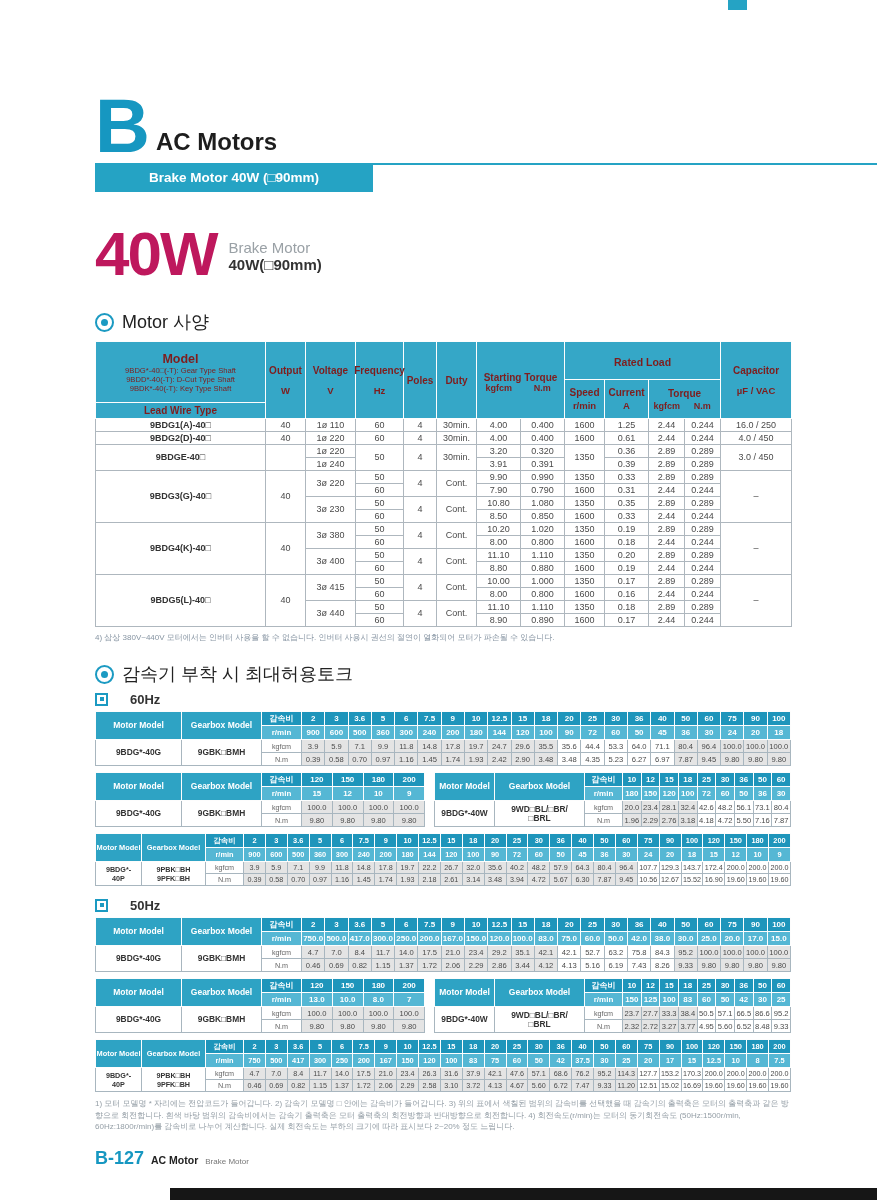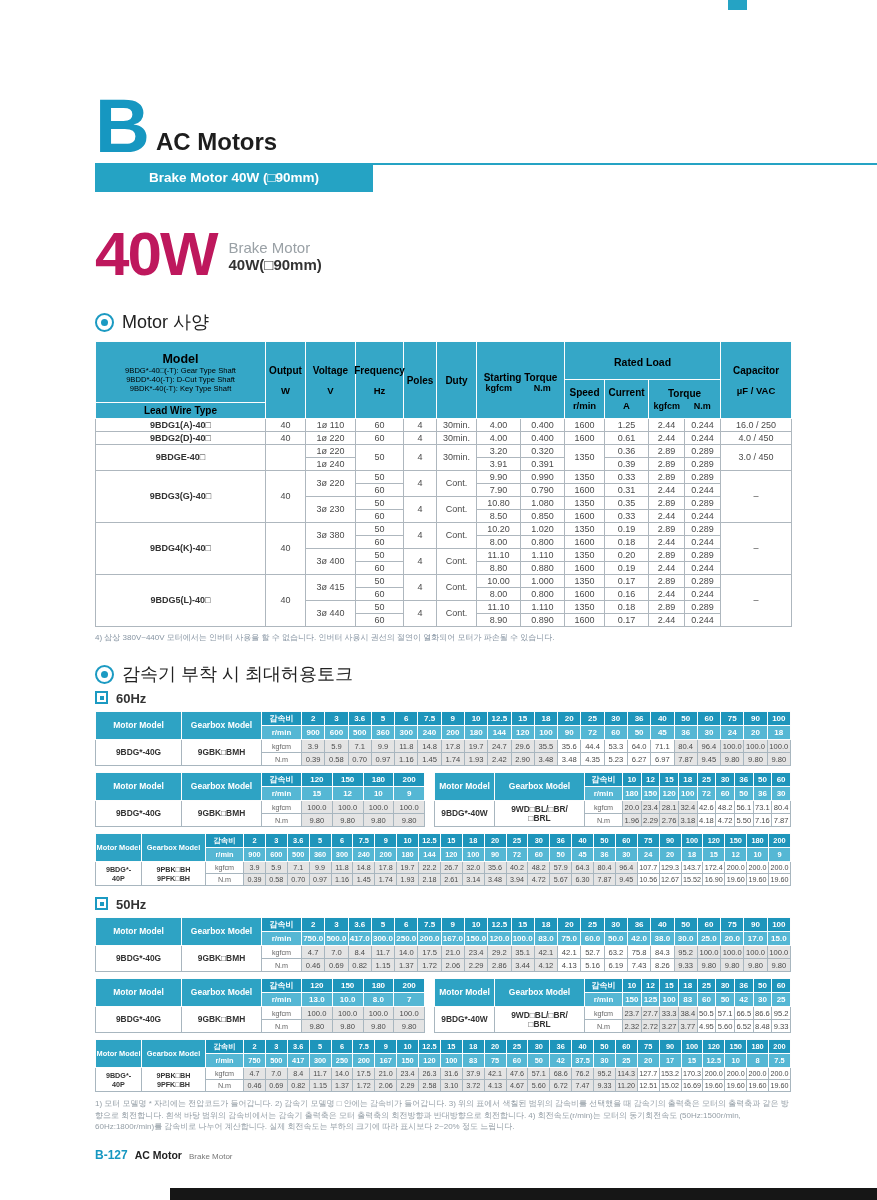--- a/index.html
+++ b/index.html
@@ -21,29 +21,29 @@
   .product-sub{padding-top:14px;}
   .product-sub .l1{font-size:15px;color:#9aa1a6;line-height:17px;}
   .product-sub .l2{font-size:15px;color:#333;font-weight:bold;line-height:17px;}
 
   
   .h-sec{display:flex;align-items:center;gap:8px;margin-top:19px;height:24px;}
   .h-sec .txt{font-size:18px;font-weight:normal;color:#222;}
   .icon-target{width:15px;height:15px;border:2px solid #1b9ac2;border-radius:50%;
                display:inline-flex;align-items:center;justify-content:center;}
   .icon-target i{width:7px;height:7px;background:#1b9ac2;border-radius:50%;}
-  .h-freq{display:flex;align-items:flex-start;gap:8px;margin-top:5px;height:16px;}
+  .h-freq{display:flex;align-items:center;gap:22px;margin-top:5px;height:16px;}
   .h-freq .txt{font-size:13px;font-weight:bold;color:#333;}
   .icon-square{width:9px;height:9px;border:2px solid #1b9ac2;display:inline-flex;align-items:center;justify-content:center;}
   .icon-square i{width:4px;height:4px;background:#1b9ac2;}
 
   
   table.spec{border-collapse:collapse;table-layout:fixed;width:696px;margin-top:7px;
              border:1.5px solid #8fa0ab;}
-  .spec th{background:#35a7c7;color:#000000;border:1px solid #fdfdfd;padding:0;font-weight:bold;vertical-align:middle;}
+  .spec th{background:#35a7c7;color:#7f1d1d;border:1px solid #fdfdfd;padding:0;font-weight:bold;vertical-align:middle;}
   .spec .hrA{height:38px;} .spec .hrB{height:23px;} .spec .hrC{height:16px;}
   .spec th .stack{display:flex;flex-direction:column;align-items:center;justify-content:center;gap:9px;
                   font-size:10px;}
   .spec th .stack .unit{font-size:9.5px;}
   .spec th.model-th{vertical-align:middle;}
   .spec .model-title{font-size:12.5px;line-height:14px;}
   .spec .model-line{font-size:7.6px;font-weight:normal;line-height:9px;}
   .spec .leadwire{font-size:10px;}
   .spec .two-under{display:flex;flex-direction:column;height:100%;justify-content:space-between;
                    padding:8px 0 3px 0;box-sizing:border-box;font-size:10px;}
@@ -66,21 +66,21 @@
   .gear td.mdl{font-weight:bold;color:#333;font-size:8.4px;}
   .gear td.ulab{font-size:7.2px;color:#666;}
   .gear td.sh{background:#e4e4e4;}
   .gear.wide th{font-size:7.4px;} .gear.wide td{font-size:7.2px;height:11px;}
   .pair-row{display:flex;gap:9px;margin-top:6px;}
   .mt6{margin-top:6px;}
   .gfoot{margin-top:6px;font-size:8px;line-height:11.5px;color:#949ea6;}
 
   
   .pagefoot{display:flex;align-items:baseline;gap:7px;margin-top:15px;}
-  .pf-num{font-size:12px;font-weight:bold;color:#1697c1;}
+  .pf-num{font-size:18px;font-weight:bold;color:#1697c1;}
   .pf-cat{font-size:10.5px;font-weight:bold;color:#222;}
   .pf-sub{font-size:8px;color:#777;}
   .edge-tab{position:absolute;top:0;left:728px;width:19px;height:10px;background:#25a3c4;}
   .bottom-bar{position:absolute;bottom:0;left:170px;right:0;height:12px;background:#161616;}
 </style>
 </head>
 <body>
 
 <div id="page">
   <div class="edge-tab"></div>

